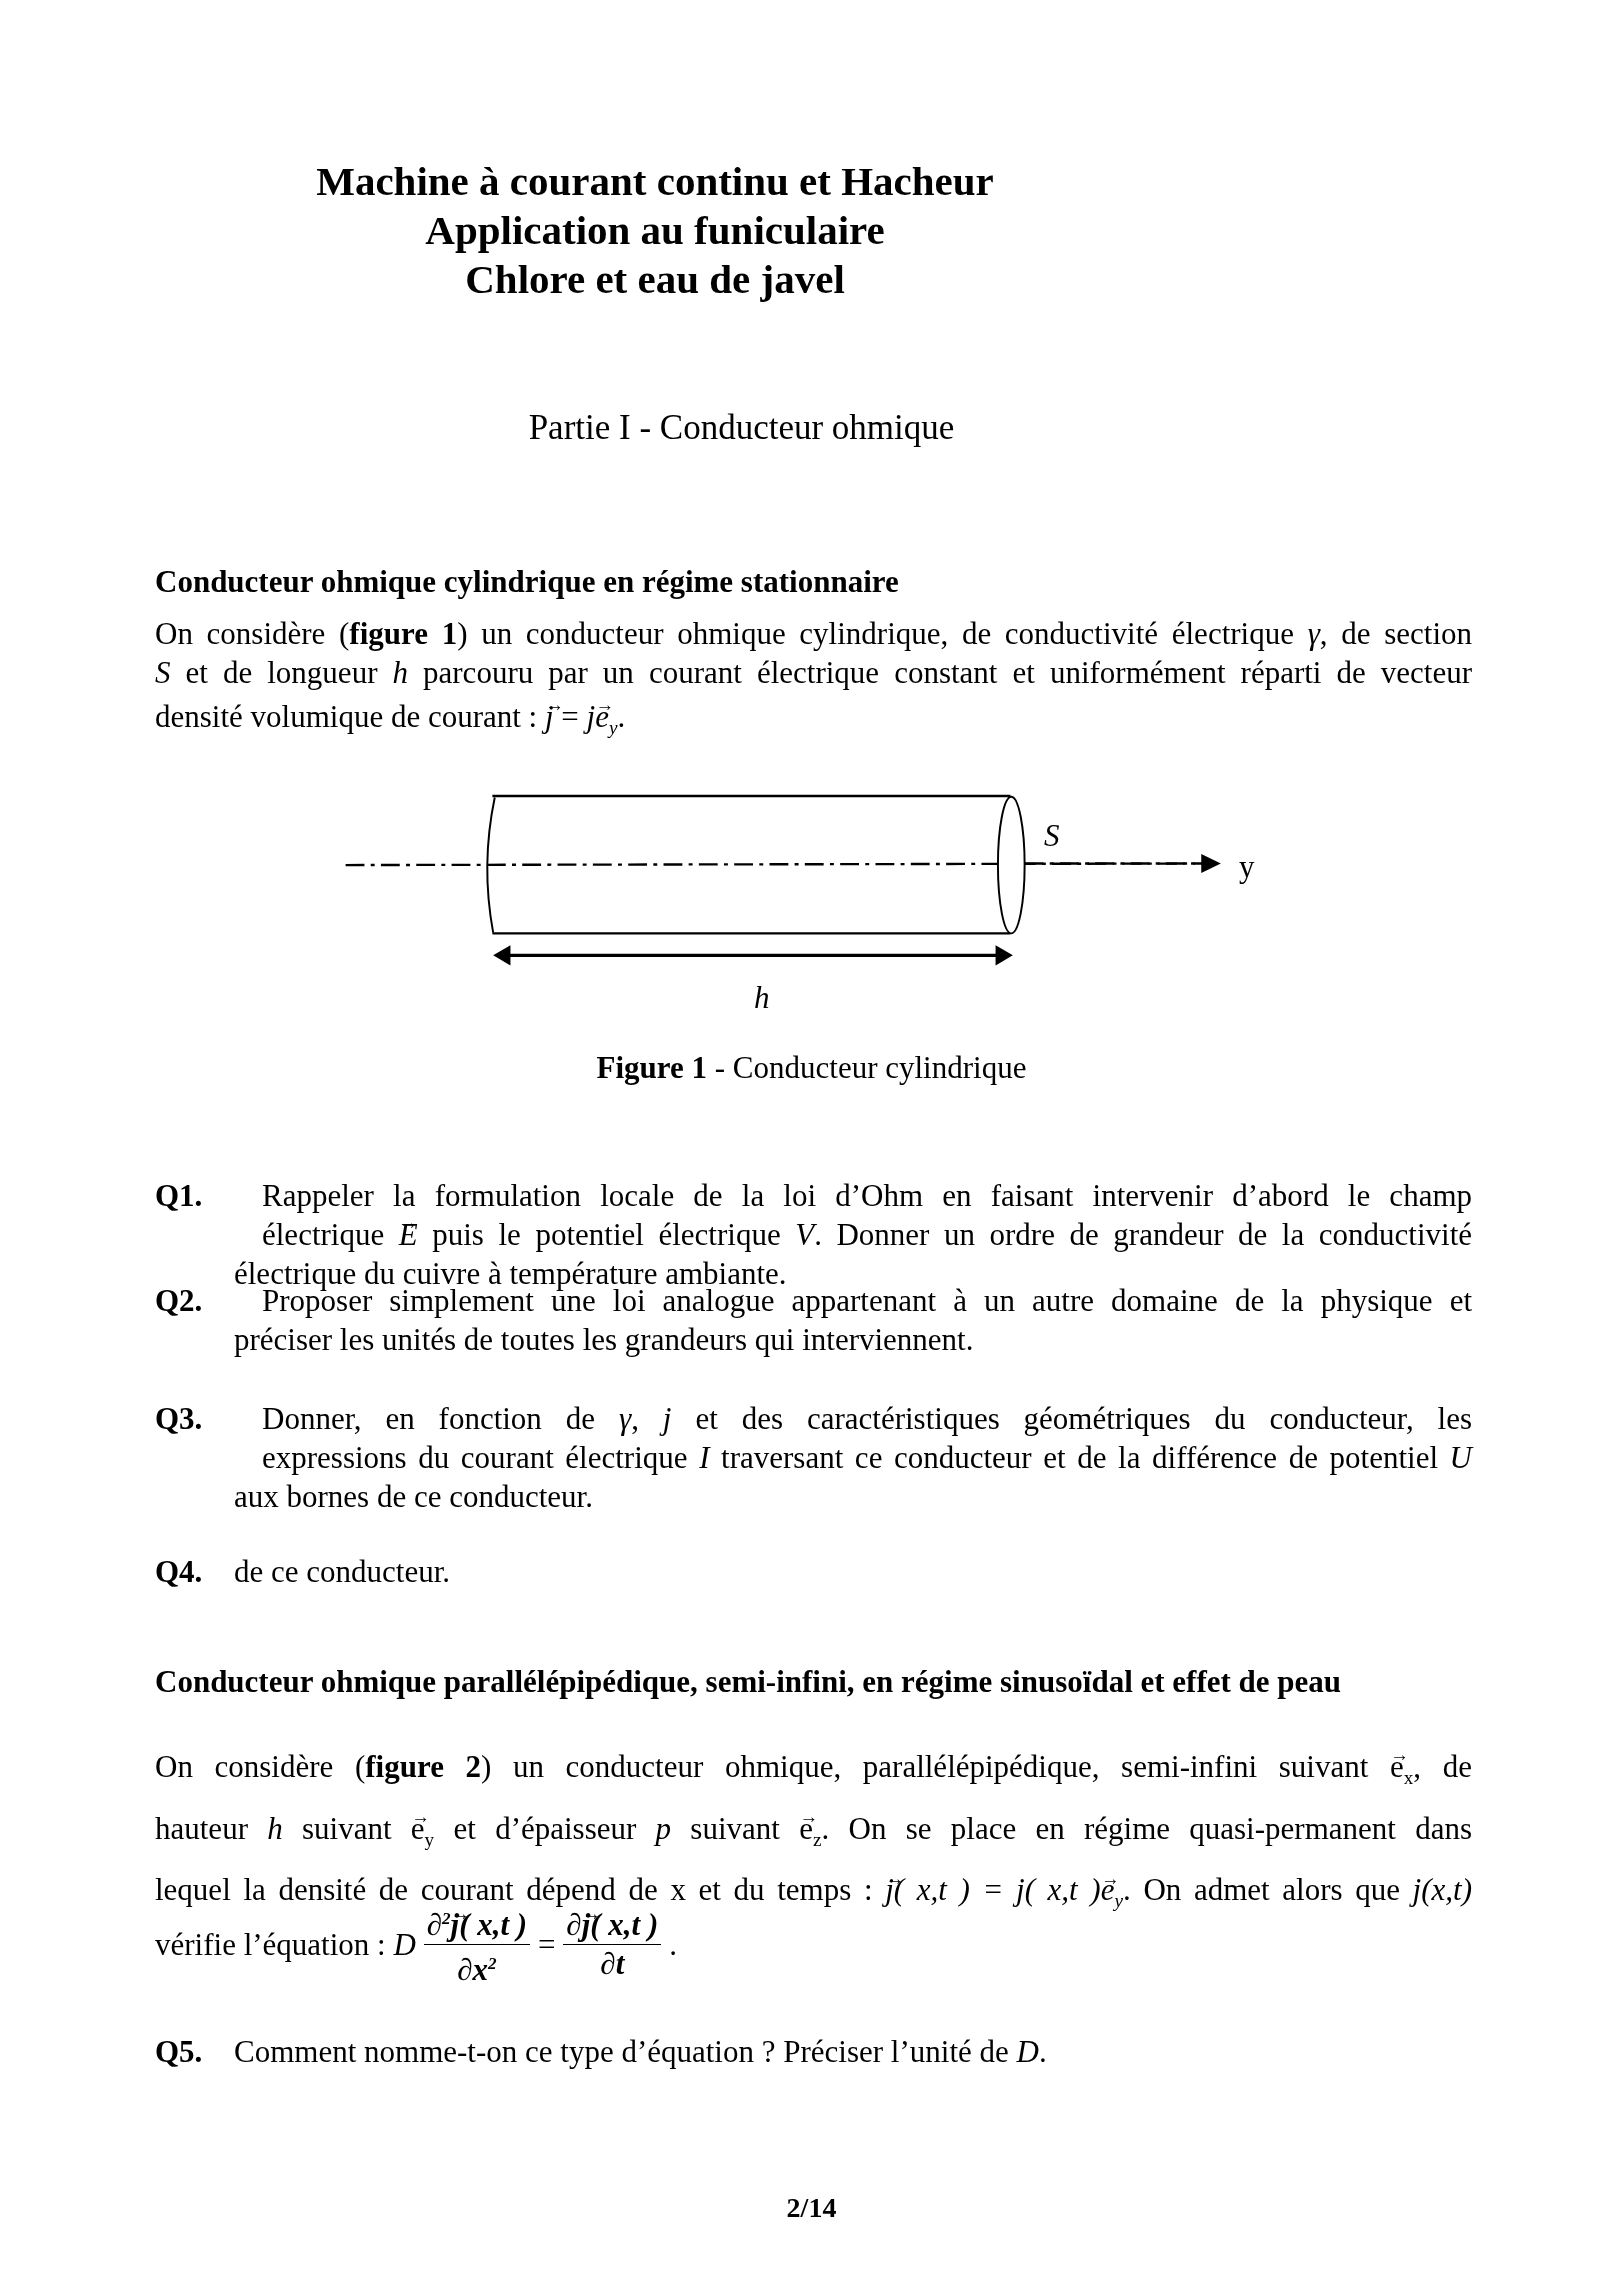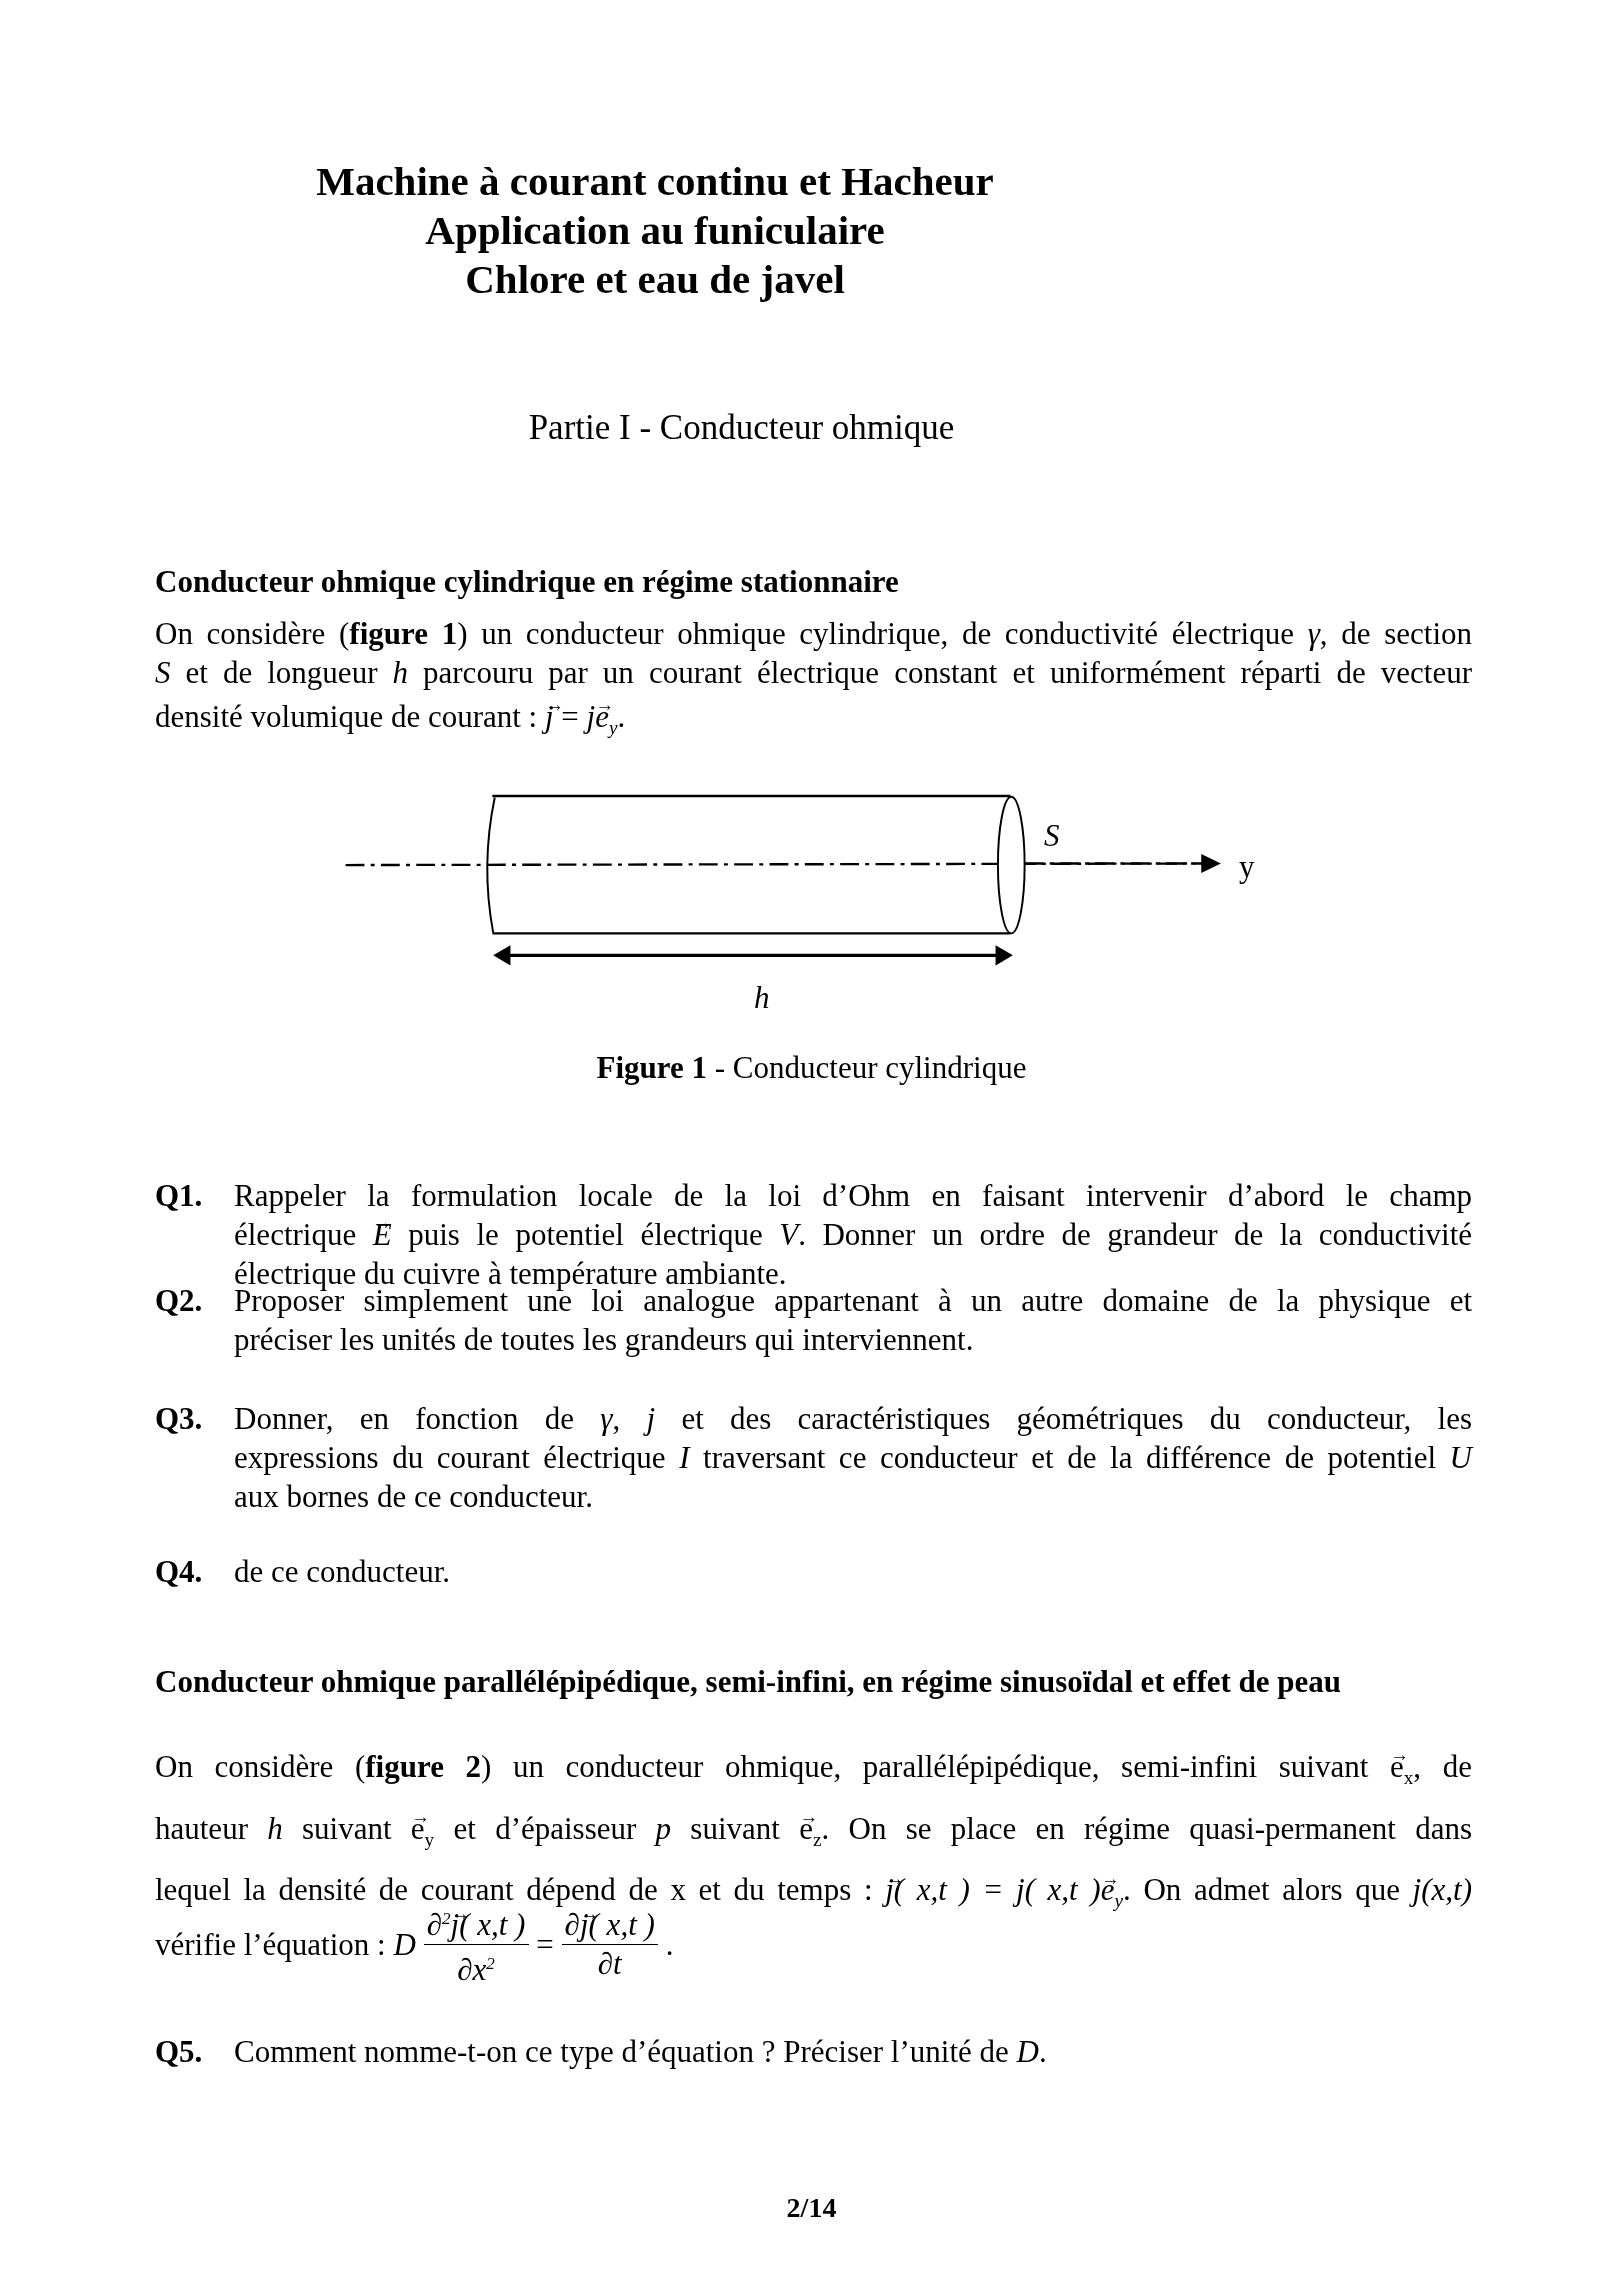--- a/index.html
+++ b/index.html
@@ -7,28 +7,28 @@
          font-family:"Liberation Serif", serif; color:#000; }
   .abs { position:absolute; }
   .title { left:0; width:1310px; text-align:center; font-weight:bold; font-size:41px; line-height:49px; }
   .partie { left:16px; width:1451px; text-align:center; font-weight:normal; font-size:35px; }
   .h2 { left:155px; font-weight:bold; font-size:31px; white-space:nowrap; }
   .p { left:155px; width:1317px; font-size:31px; line-height:39px; text-align:justify; text-align-last:left; }
   .just-line { display:block; text-align:justify; text-align-last:justify; }
   .q { left:155px; width:1317px; font-size:31px; line-height:39px; }
   .q .num { position:absolute; left:0; top:0; font-weight:bold; }
   .q .txt { margin-left:79px; text-align:justify; }
-  .q .txt .jl { display:block; text-align:justify; text-align-last:justify; }
+  .q .txt .jl { display:block; text-align:justify; text-align-last:justify;margin-left:28px; }
   .q .txt .ll { display:block; text-align:left; }
   i { font-style:italic; }
   .vec { position:relative; display:inline-block; }
   .vec::before { content:"\2192"; position:absolute; top:-0.62em; left:0.02em; font-size:0.6em; font-style:normal; }
   .sub { font-size:0.62em; vertical-align:-0.35em; }
   .caption { left:0; width:1623px; text-align:center; font-size:31px; }
-  .frac { display:inline-block; vertical-align:middle; text-align:center; font-style:italic; }
+  .frac { display:inline-block; vertical-align:middle; text-align:center; font-style:italic;font-weight:bold; }
   .frac .n { display:block; border-bottom:1.6px solid #000; padding:0 3.1px; line-height:38px; }
   .frac .d { display:block; line-height:38px; }
   .pagenum { left:0; width:1623px; text-align:center; font-weight:bold; font-size:28px; }
 </style>
 </head>
 <body>
 
 <div class="abs title" style="top:157px;">
   <div>Machine à courant continu et Hacheur</div>
   <div>Application au funiculaire</div>

